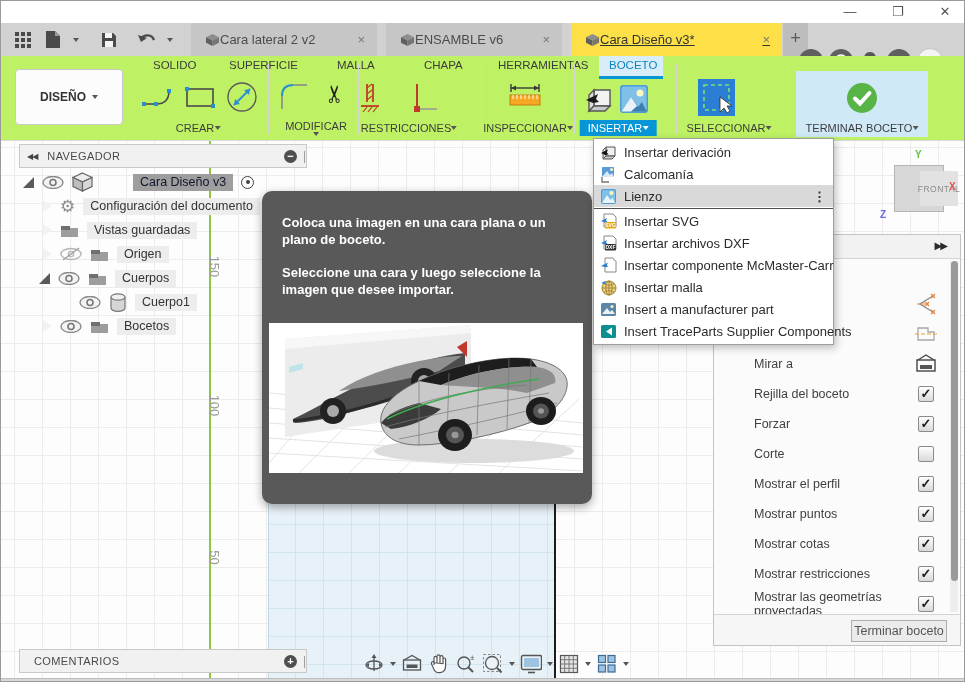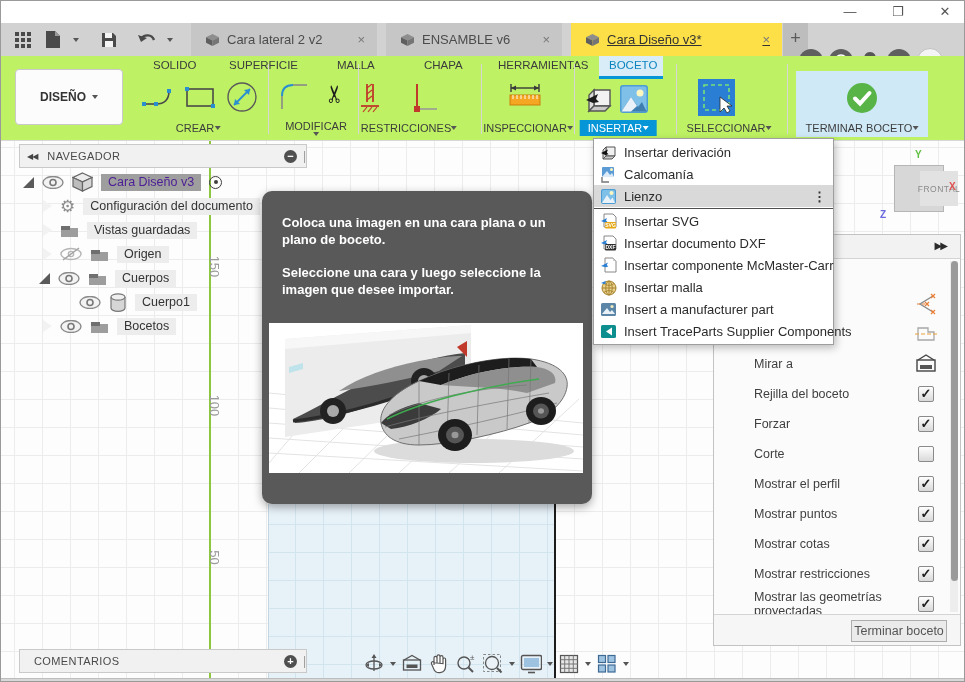--- a/index.html
+++ b/index.html
@@ -15,21 +15,21 @@
 
   
   .tabstrip { position:absolute; left:0; top:22px; width:100%; height:33px; background:#d2d2d2; }
   .qat { position:absolute; top:0; height:33px; display:flex; align-items:center; }
   .qat-icon { display:flex; align-items:center; justify-content:center; width:20px; height:20px; }
   .caret { width:0; height:0; border-left:4px solid transparent; border-right:4px solid transparent;
            border-top:5px solid #555; display:inline-block; }
   .caret.small { border-left-width:3px; border-right-width:3px; border-top-width:4px; }
   .caret.dim { border-top-color:#aaa; }
 
-  .doctab { position:absolute; top:0; height:33px; display:flex; align-items:center; gap:7px;
+  .doctab { position:absolute; top:0; height:33px; display:flex; align-items:center; 
             padding:0 10px 0 14px; background:#c6c6c6; color:#4c4c4c; font-size:13px; }
   .doctab.active { background:#fde047; color:#333;text-decoration:underline; }
   .doctab .tabclose { margin-left:auto; color:#777; font-size:13px; padding:0 2px; }
   .newtab { position:absolute; top:0; left:782px; width:25px; height:33px; background:#bdbdbd;
             color:#5b5b5b; font-size:18px; text-align:center; line-height:31px; }
   .circle-ic { position:absolute; top:26px; width:24px; height:24px; border-radius:50%;
                background:#5f5f5f; color:#fff; display:flex; align-items:center; justify-content:center; }
   .avatar { position:absolute; top:25px; width:26px; height:26px; border-radius:50%;
             background:#f4f4f4; border:1px solid #c2c2c2; color:#444; font-size:10px;
             display:flex; align-items:center; justify-content:center; }
@@ -79,21 +79,21 @@
 
   
   .panelbar { position:absolute; height:24px; background:#f1f1f1; border:1px solid #c9c9c9;
               display:flex; align-items:center; font-size:11px; color:#4a4a4a; }
   .panelbar .ttl { letter-spacing:0.4px; }
   .minus-circle,.plus-circle { width:13px; height:13px; border-radius:50%; background:#4f4f4f; color:#fff;
                  font-size:11px; line-height:12px; text-align:center; font-weight:bold; }
   .grip { color:#9a9a9a; font-size:12px; margin-left:6px; }
   .tree-row { position:absolute; height:22px; display:flex; align-items:center; gap:8px; }
   .chip { background:#ededed; color:#333; font-size:12.5px; padding:1.5px 7px; white-space:nowrap; }
-  .chip.sel { background:#9e9e9e; color:#4c1d95; }
+  .chip.sel { background:#9e9e9e; color:#0f172a;margin-left:32px; }
   .tri-open { width:0; height:0; border-left:11px solid transparent; border-bottom:11px solid #5a5a5a; }
   .tri-closed { width:0; height:0; border-top:6px solid transparent; border-bottom:6px solid transparent;
                 border-left:9px solid #f2f2f2; position:relative; }
   .tri-closed::before { content:""; position:absolute; left:-11px; top:-8px; width:0; height:0;
                 border-top:8px solid transparent; border-bottom:8px solid transparent;
                 border-left:12px solid #555; z-index:-1; }
   .gear { font-size:17px; color:#8d8d8d; line-height:1; }
   .target { width:13px; height:13px; border:1.5px solid #3f3f3f; border-radius:50%; position:relative; }
   .target::after { content:""; position:absolute; left:3.5px; top:3.5px; width:4px; height:4px;
                    border-radius:50%; background:#3f3f3f; }
@@ -685,21 +685,21 @@
         </svg>
       <span>Insertar SVG</span>
     </div>
     <div class="mi">
       <svg class="mic" viewBox="0 0 17 17">
           <path d="M4,1 H13 L16,4 V14 H4 z" fill="#fff" stroke="#888" stroke-width="1"></path>
           <path d="M1,8 L7,5 l-1,2.4 l1.4,1.4 l-2.6,0.6 z" fill="#2a7fd4"></path>
           <rect x="5" y="9" width="11" height="6.5" rx="1" fill="#2f2f2f"></rect>
           <text x="10.5" y="14.2" font-size="5" font-weight="bold" fill="#fff" text-anchor="middle" font-family="Liberation Sans, sans-serif">DXF</text>
         </svg>
-      <span>Insertar documento DXF</span>
+      <span>Insertar archivos DXF</span>
     </div>
     <div class="mi">
       <svg class="mic" viewBox="0 0 17 17">
           <path d="M5,1 H13 L16,4 V15 H5 z" fill="#fff" stroke="#888" stroke-width="1"></path>
           <path d="M13,1 L16,4 H13 z" fill="#ccc"></path>
           <path d="M1,9 L8,5.5 l-1.2,2.6 l1.5,1.5 l-2.8,0.7 z" fill="#2a7fd4"></path>
         </svg>
       <span>Insertar componente McMaster-Carr</span>
     </div>
     <div class="mi">

